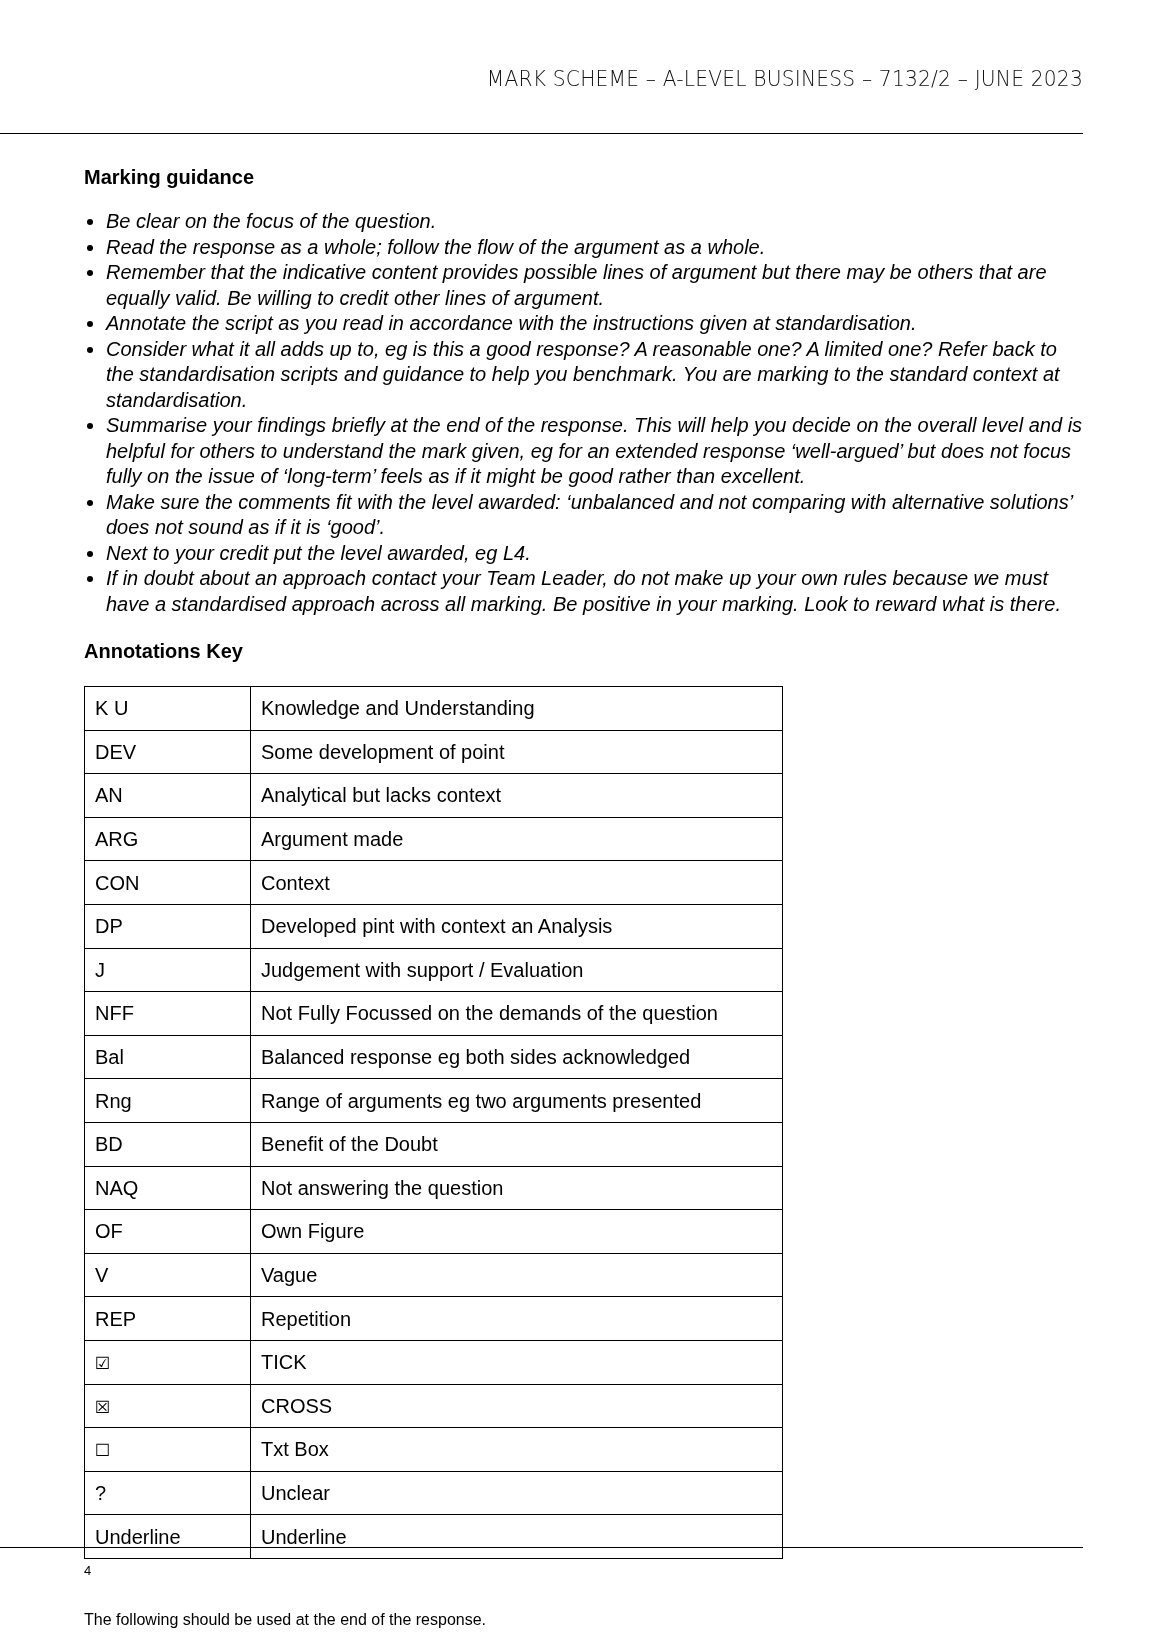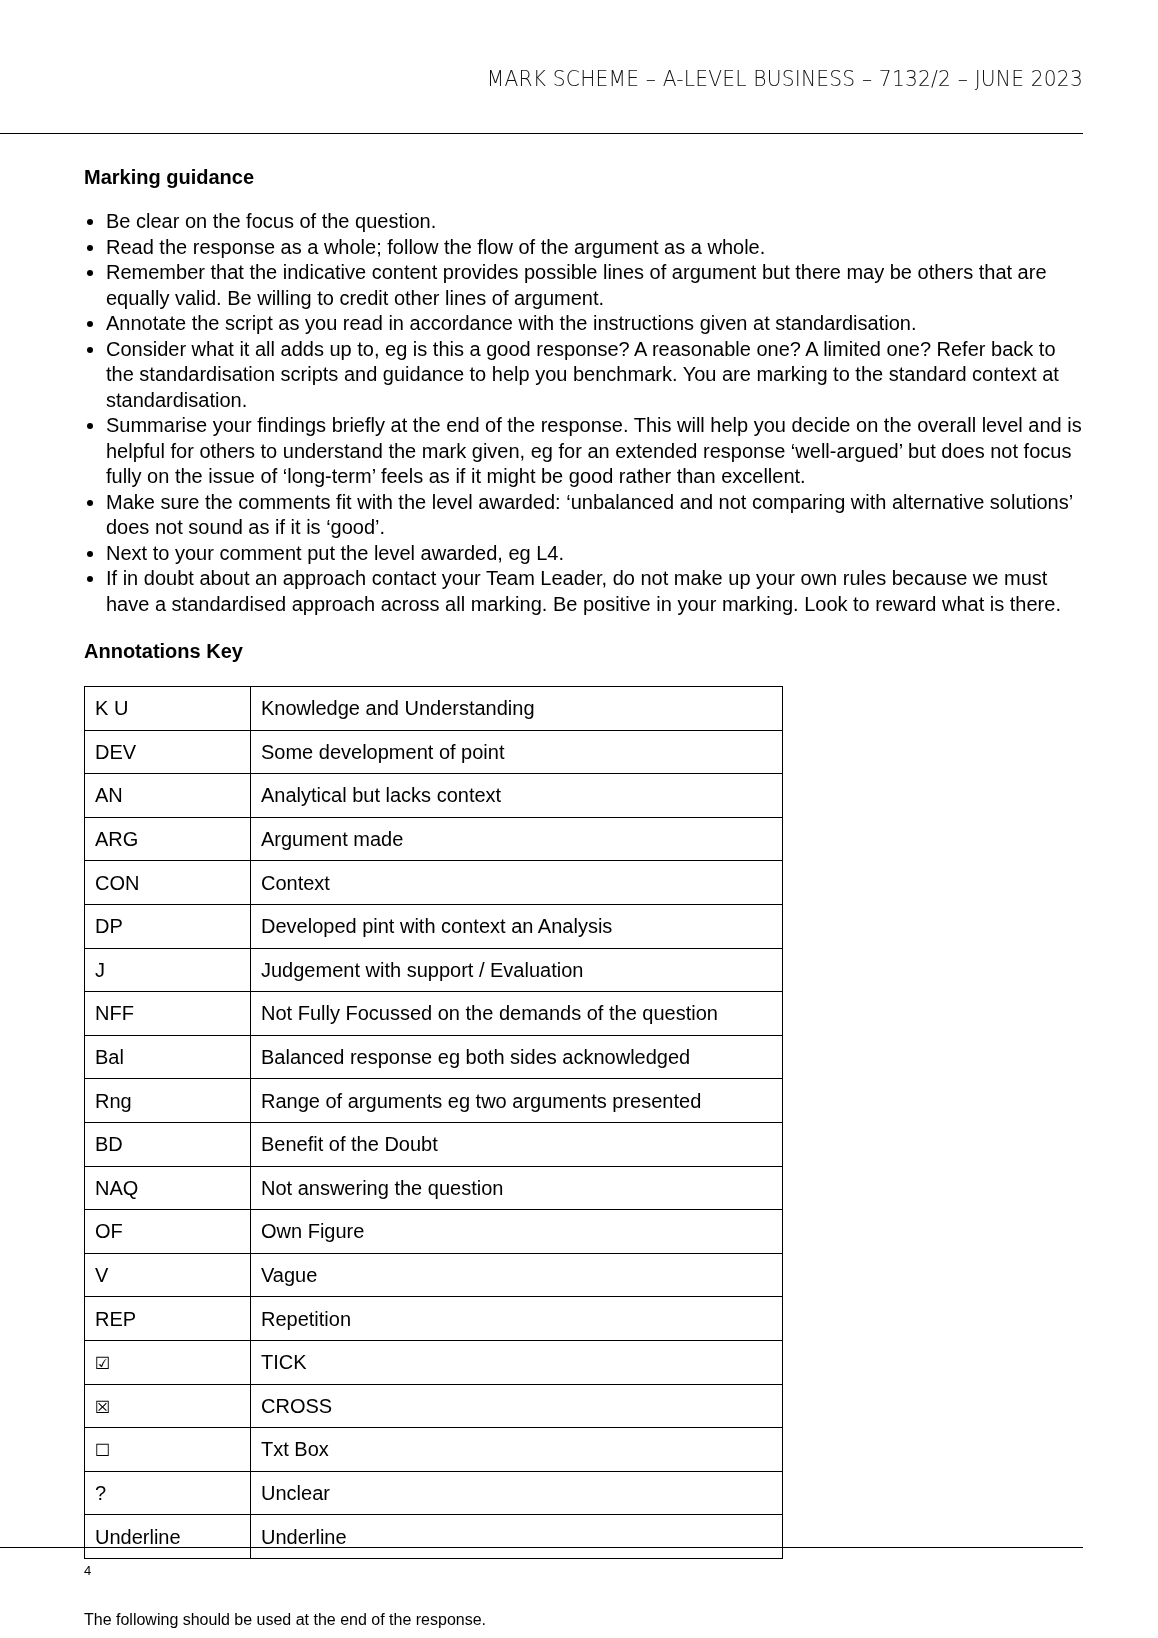--- a/index.html
+++ b/index.html
@@ -12,21 +12,21 @@
     font-family: "DejaVu Sans", sans-serif; font-weight: 300;
     font-size: 22px; letter-spacing: 0.2px; color: #111;
     transform: scaleX(0.92); transform-origin: right center;
   }
   .header-rule { position: absolute; left: 0; width: 1083px; top: 133px; border-top: 1.5px solid #000; }
   .footer-rule { position: absolute; left: 0; width: 1083px; top: 1547px; border-top: 1.5px solid #000; }
   .page-number { position: absolute; left: 84px; top: 1563px; font-size: 13px; }
 
   .content { position: absolute; left: 84px; top: 166px; width: 1000px; }
   h2 { font-size: 20px; font-weight: bold; margin: 0; }
-  ul.guidance { margin: 20px 0 0 0; padding: 0 0 0 22px; font-size: 20px; line-height: 25.5px; }
+  ul.guidance { margin: 20px 0 0 0; padding: 0 0 0 22px; font-size: 20px; line-height: 25.5px; font-style: italic; }
   ul.guidance li { margin: 0; padding-left: 0; }
   h2.ann { margin-top: 23px; }
 
   table { border-collapse: collapse; font-size: 20px; }
   table td { border: 1px solid #000; padding: 9px 10px; height: 24.6px; line-height: 24px; vertical-align: middle; }
   .ann-table { margin-top: 23px; width: 699px; }
   .ann-table td.code { width: 145px; }
   .end-note { margin-top: 52px; font-size: 16px; }
   .lvl-table { margin-top: 26px; width: 510px; }
   .lvl-table td { height: 27.5px; }
@@ -42,21 +42,21 @@
 <div class="content">
   <h2>Marking guidance</h2>
   <ul class="guidance">
     <li>Be clear on the focus of the question.</li>
     <li>Read the response as a whole; follow the flow of the argument as a whole.</li>
     <li>Remember that the indicative content provides possible lines of argument but there may be others that are equally valid.  Be willing to credit other lines of argument.</li>
     <li>Annotate the script as you read in accordance with the instructions given at standardisation.</li>
     <li>Consider what it all adds up to, eg is this a good response?  A reasonable one?  A limited one?  Refer back to the standardisation scripts and guidance to help you benchmark.  You are marking to the standard context at standardisation.</li>
     <li>Summarise your findings briefly at the end of the response.  This will help you decide on the overall level and is helpful for others to understand the mark given, eg for an extended response ‘well-argued’ but does not focus fully on the issue of ‘long-term’ feels as if it might be good rather than excellent.</li>
     <li>Make sure the comments fit with the level awarded: ‘unbalanced and not comparing with alternative solutions’ does not sound as if it is ‘good’.</li>
-    <li>Next to your comment put the level awarded, eg L4.</li>
+    <li>Next to your credit put the level awarded, eg L4.</li>
     <li>If in doubt about an approach contact your Team Leader, do not make up your own rules because we must have a standardised approach across all marking.  Be positive in your marking.  Look to reward what is there.</li>
   </ul>
 
   <h2 class="ann">Annotations Key</h2>
   <table class="ann-table">
     <tbody>
       <tr>
           <td class="code">K U</td>
           <td>Knowledge and Understanding</td>
         </tr>

